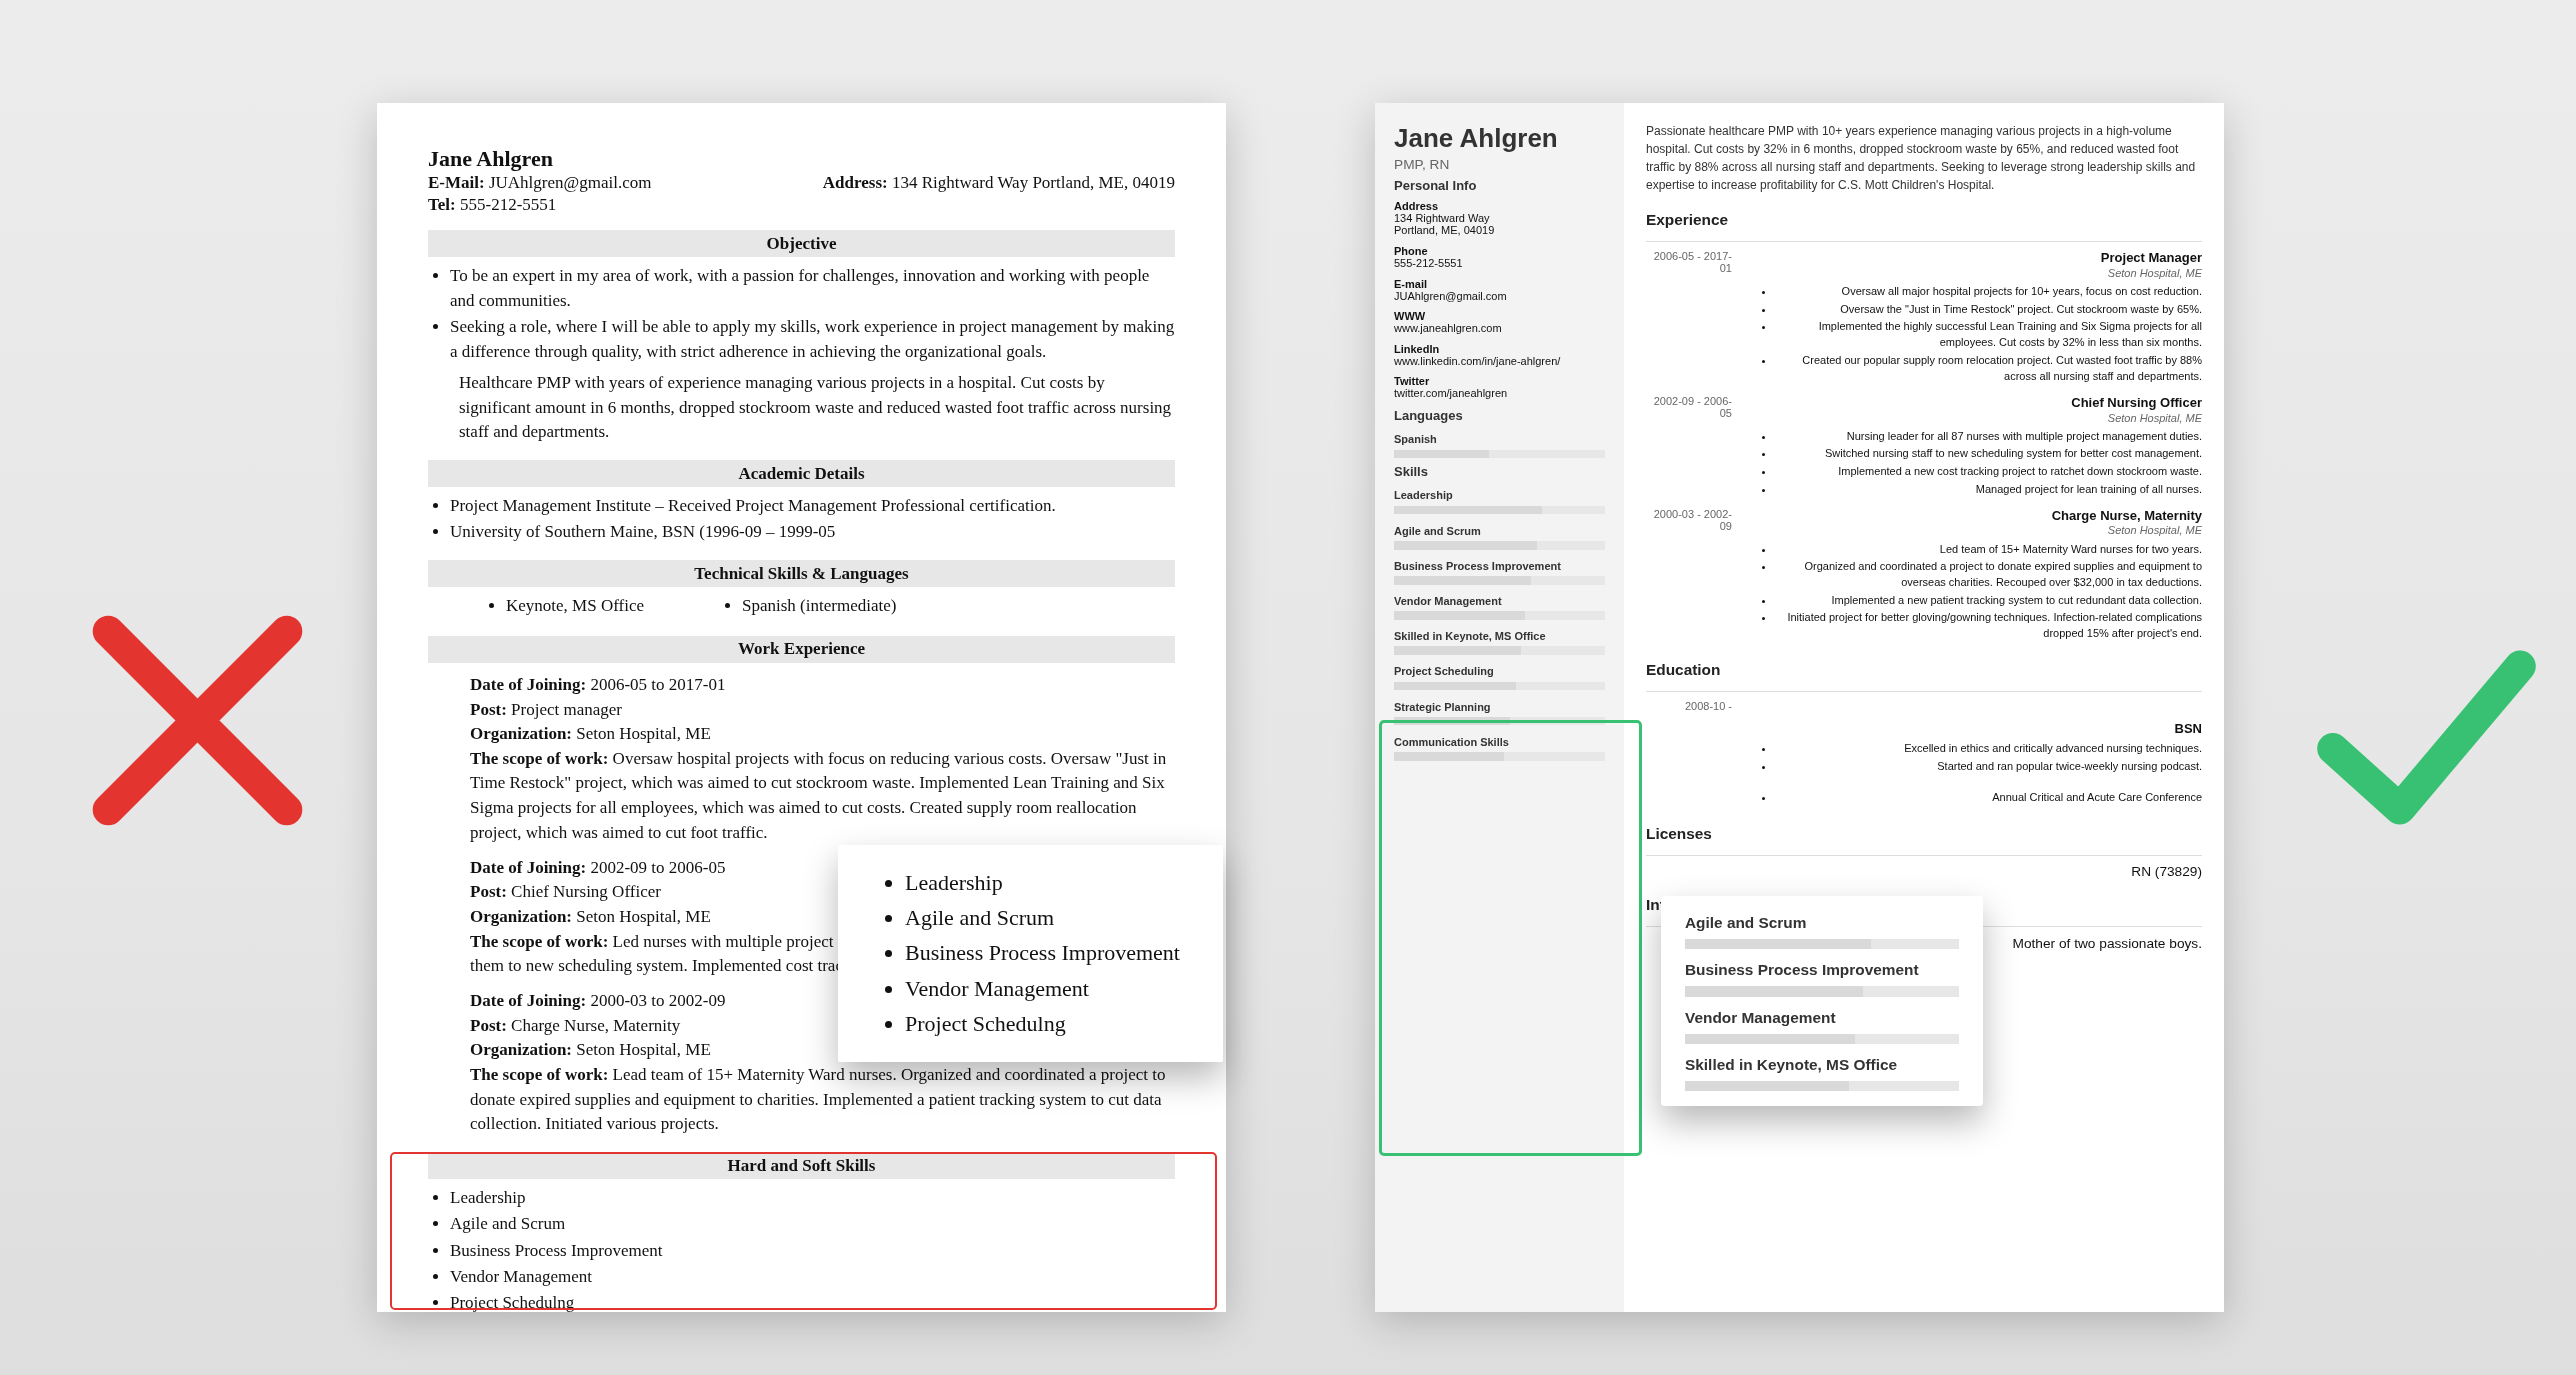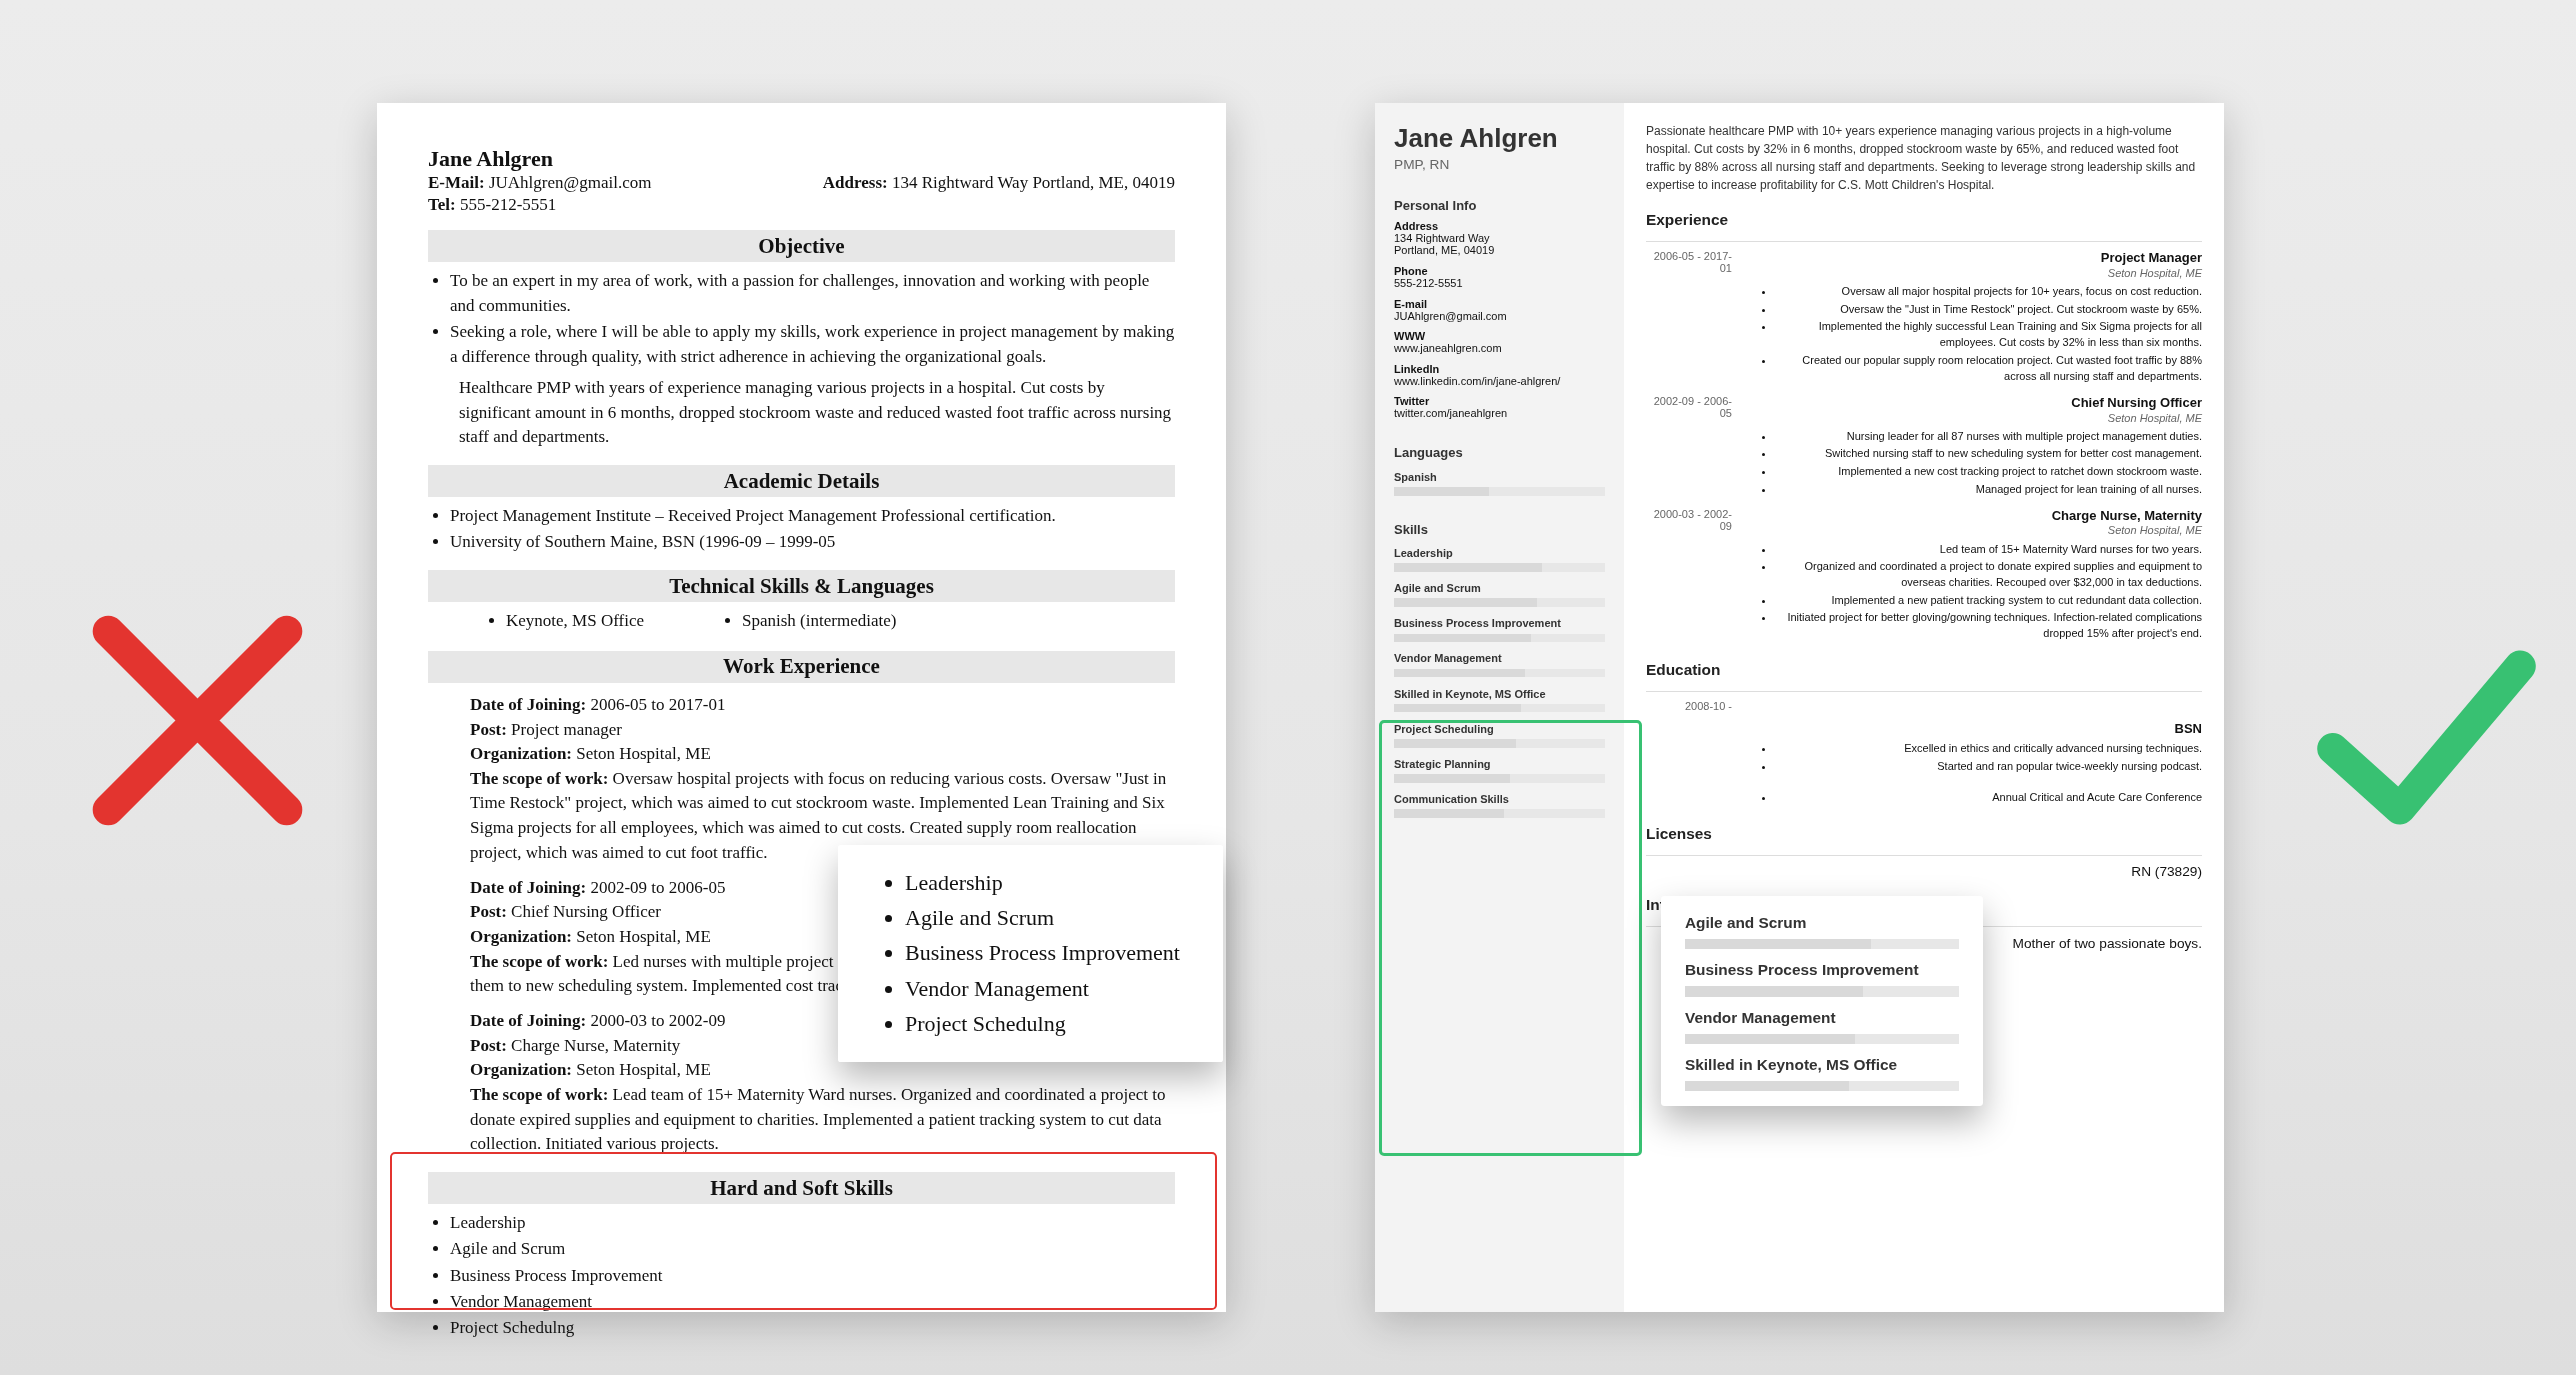--- a/index.html
+++ b/index.html
@@ -34,21 +34,21 @@
     background:#fff;
     box-shadow:0 10.3px 39px rgba(0,0,0,.2);
   }
   .page-left{left:377px;}
   .page-right{left:1375px;}
 
   
   .left-inner{padding:43px 51px 34px 51px; font-family:"Times New Roman",Georgia,serif;}
   .left-inner .name{font-weight:700;font-size:22px;}
   .left-inner .line{display:flex;justify-content:space-between;font-size:17px;color:#111;margin-top:1.7px;}
-  .left-inner .section-bar{margin-top:15.4px;text-align:center;font-weight:700;font-size:21px;background:var(--bar);padding:3.4px 0;}
+  .left-inner .section-bar{margin-top:15.4px;text-align:center;font-weight:700;font-size:17px;background:var(--bar);padding:3.4px 0;}
   .left-inner ul{margin:6.9px 0 0 22px;padding:0;}
   .left-inner li{font-size:17px;line-height:1.45;margin-bottom:1.7px;}
   .left-inner p{font-size:17px;line-height:1.45;margin:6.9px 0 0 31px;}
   .left-inner .wp{margin:0 0 0 42px;font-size:17px;line-height:1.45;}
   .left-inner .two-col{display:flex;gap:51px;margin-left:31px;font-size:17px;}
   .left-inner .two-col li{list-style:disc;margin-left:25px;}
   .left-inner .b{font-weight:700;}
 
   
   .red-highlight{
@@ -58,21 +58,21 @@
     border-radius:5.1px;
     pointer-events:none;
   }
 
   
   .right-inner{display:flex;height:100%;}
   .side{width:249px;background:var(--sidebar);padding:20.6px 19px;box-sizing:border-box;}
   .main{flex:1;padding:19px 22px;box-sizing:border-box;}
   .side .name{font-size:26px;font-weight:700;color:#333;}
   .side .cred{font-size:13.7px;color:#666;margin-top:3.4px;}
-  .side h4{font-size:13px;font-weight:700;color:#333;margin-top:26px;margin-bottom:6.9px;}
+  .side h4{font-size:13px;font-weight:700;color:#333;margin-top:6px;margin-bottom:6.9px;}
   .side .kv{font-size:11px;color:#111;margin-bottom:8.6px;}
   .side .kv .k{font-weight:700;display:block;}
   .side .skill{font-size:11px;font-weight:600;color:#333;margin-top:10.3px;}
   .side .meter{height:8.6px;background:var(--bar);margin-top:4.3px;position:relative;}
   .side .meter>span{position:absolute;left:0;top:0;height:100%;background:var(--bar2);}
   .main .profile{font-size:12px;line-height:1.5;color:#333;}
   .main h3{font-size:15.4px;font-weight:700;margin:17px 0 3.4px;color:#222;border-bottom:0.9px solid #ddd;padding-bottom:12px;}
   .job{display:flex;gap:28px;margin-top:8.6px;text-align:right;}
   .job .dates{width:86px;font-size:11px;color:#666;}
   .job .body{flex:1;}

